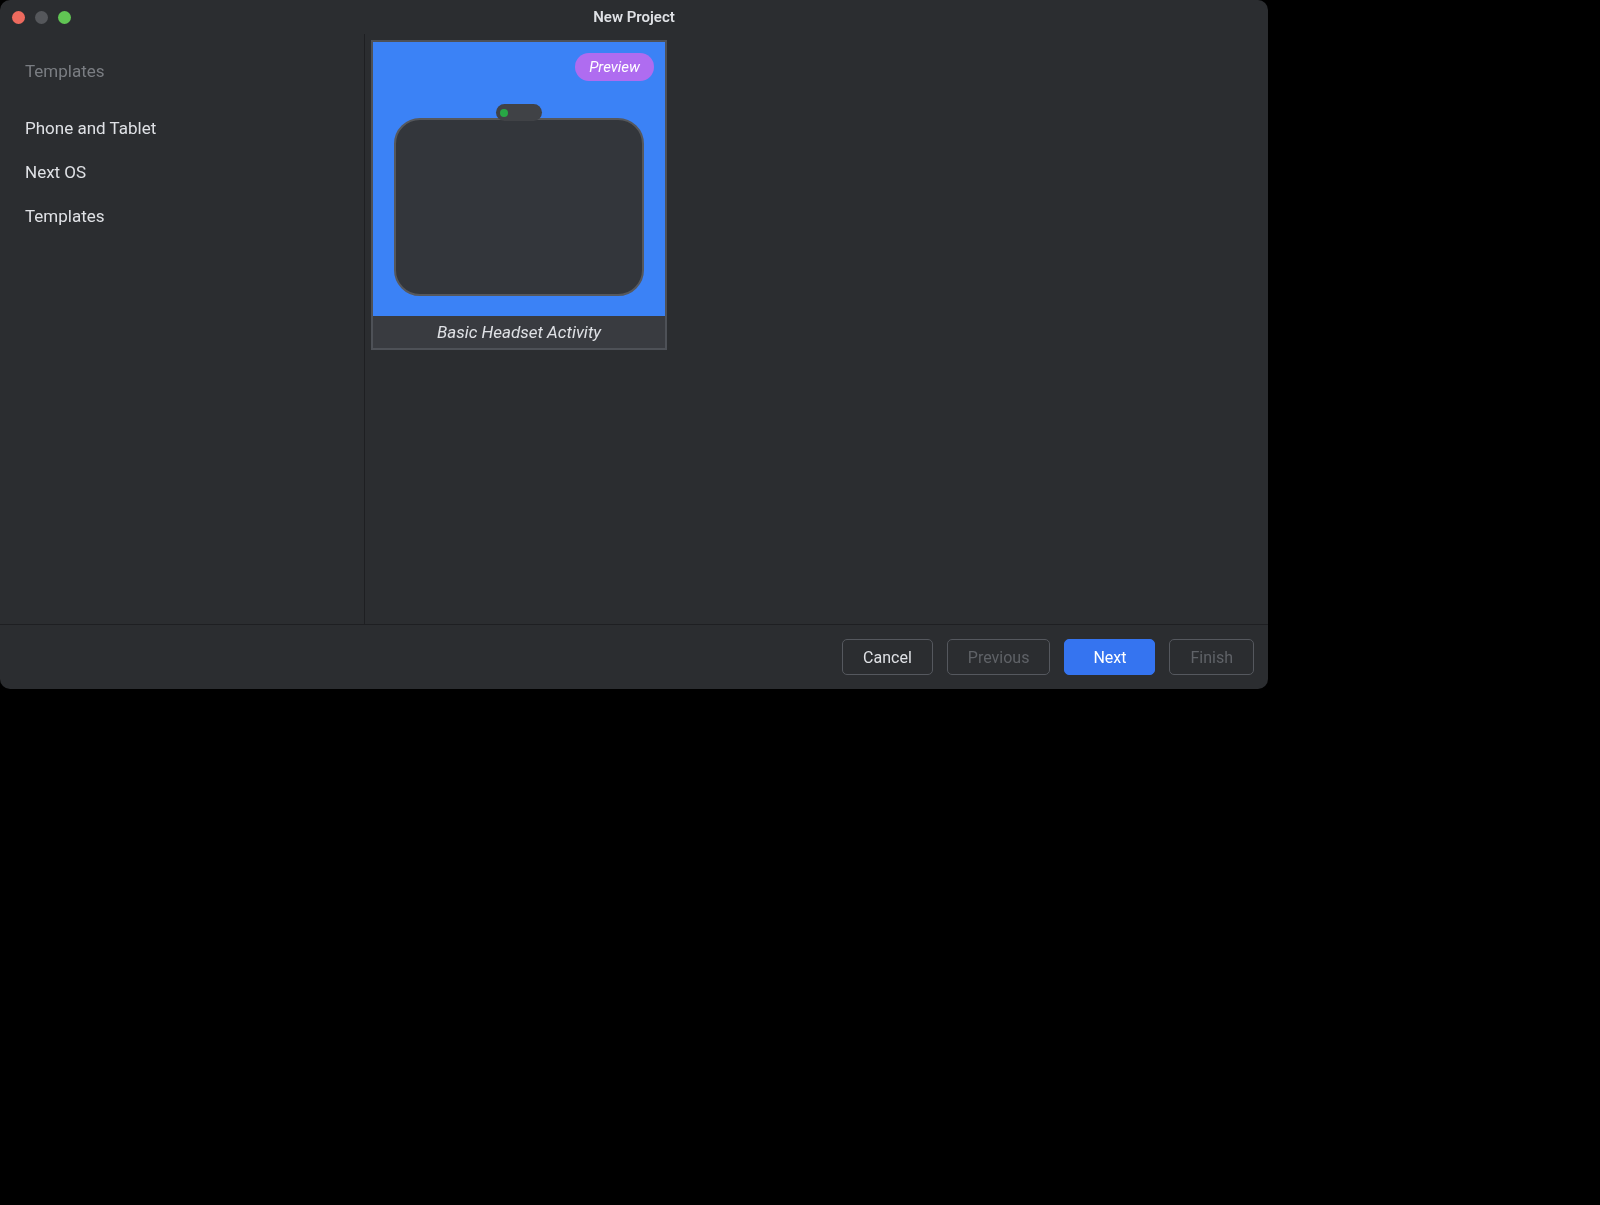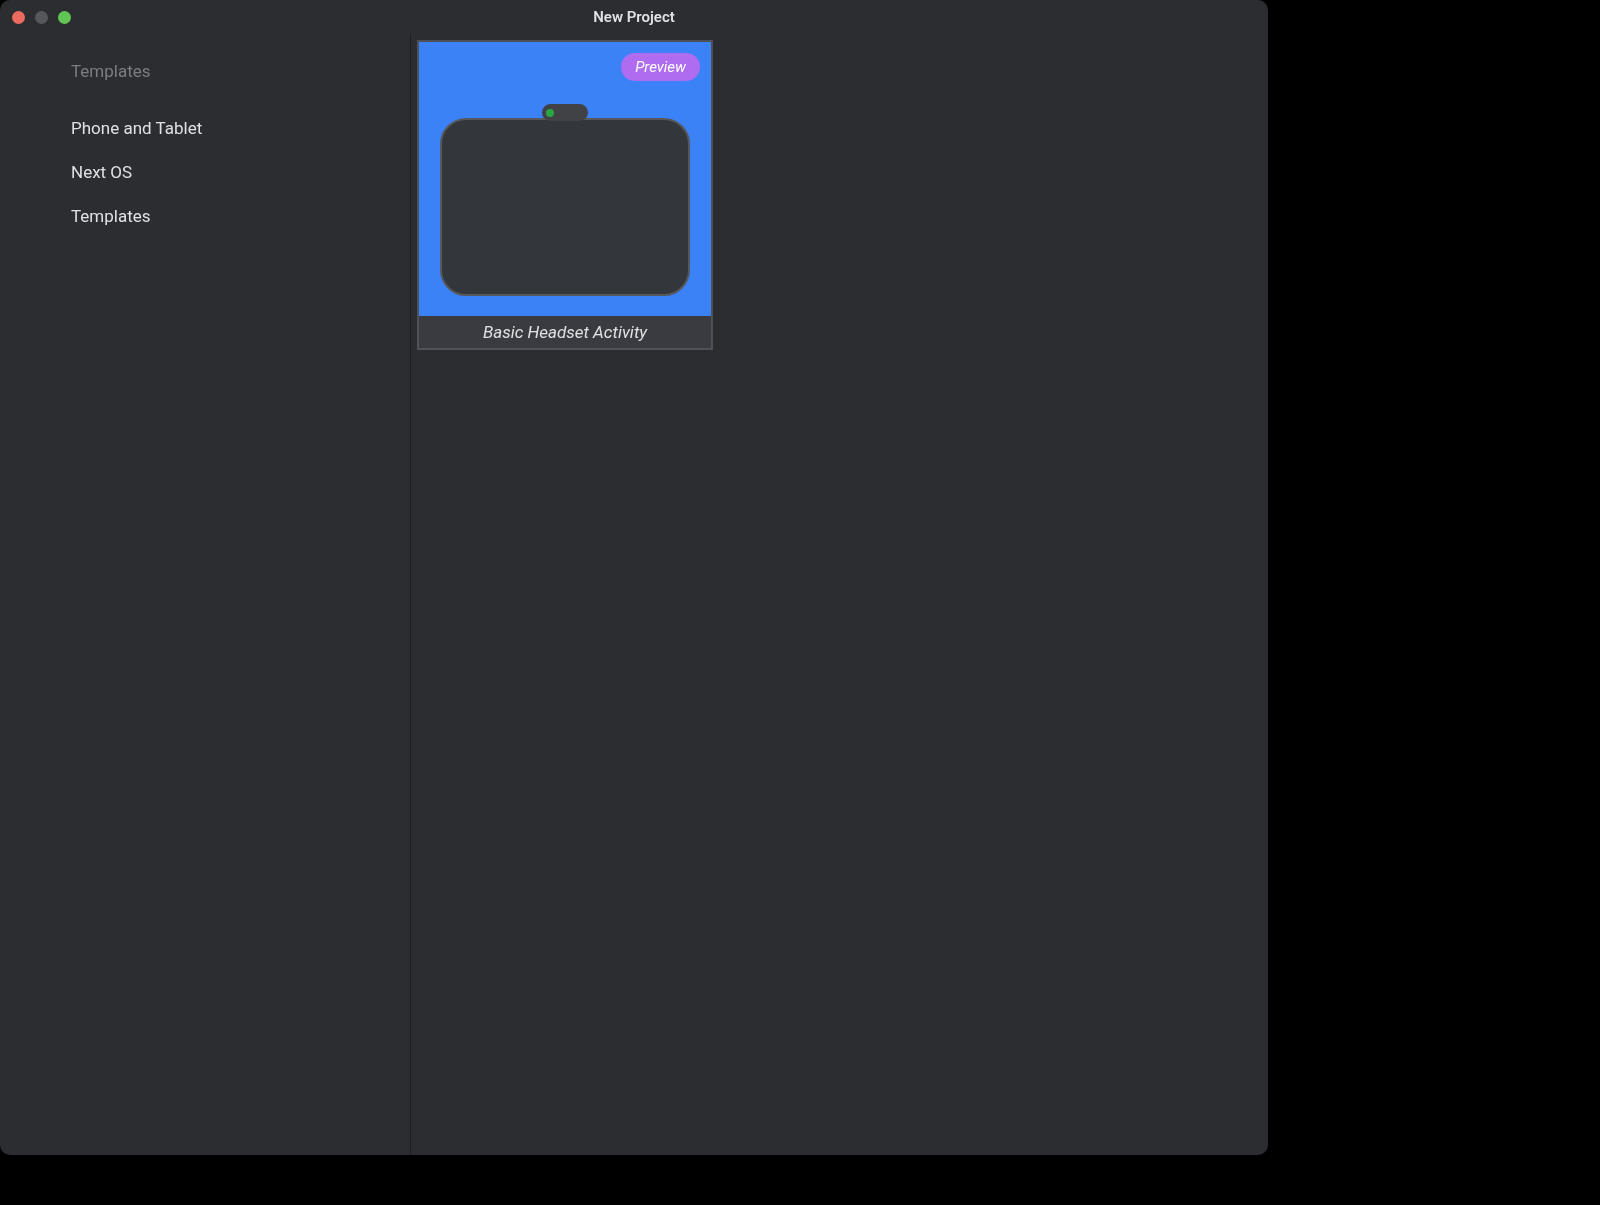--- a/index.html
+++ b/index.html
@@ -14,21 +14,21 @@
       width: 1600px;
       height: 1205px;
       overflow: hidden;
       display: flex;
       align-items: flex-start;
       justify-content: flex-start;
     }
 
     .dialog {
       width: 1268px;
-      height: 1155px;
+      height: 689px;
       background: #2b2d30;
       border-radius: 10px;
       display: flex;
       flex-direction: column;
       overflow: hidden;
       position: relative;
     }
 
     .titlebar {
       height: 34px;
@@ -62,21 +62,20 @@
       color: #dfe1e5;
       font-size: 15px;
       font-weight: 600;
       pointer-events: none;
     }
 
     .body-area {
       flex: 1;
       display: flex;
       min-height: 0;
-      margin-left: 46px;
     }
 
     .sidebar {
       width: 365px;
       flex-shrink: 0;
       border-right: 1px solid #1e1f22;
       display: flex;
       flex-direction: column;
     }
 
@@ -249,14 +248,20 @@
               <div class="device-toggle-dot"></div>
             </div>
           </div>
         </div>
         <div class="template-caption">Basic Headset Activity</div>
       </div>
     </div>
 
   </div>
 
+  <div class="footer">
+    <button class="btn">Cancel</button>
+    <button class="btn disabled">Previous</button>
+    <button class="btn primary">Next</button>
+    <button class="btn disabled">Finish</button>
+  </div>
 
 </div>
 
 </body></html>

